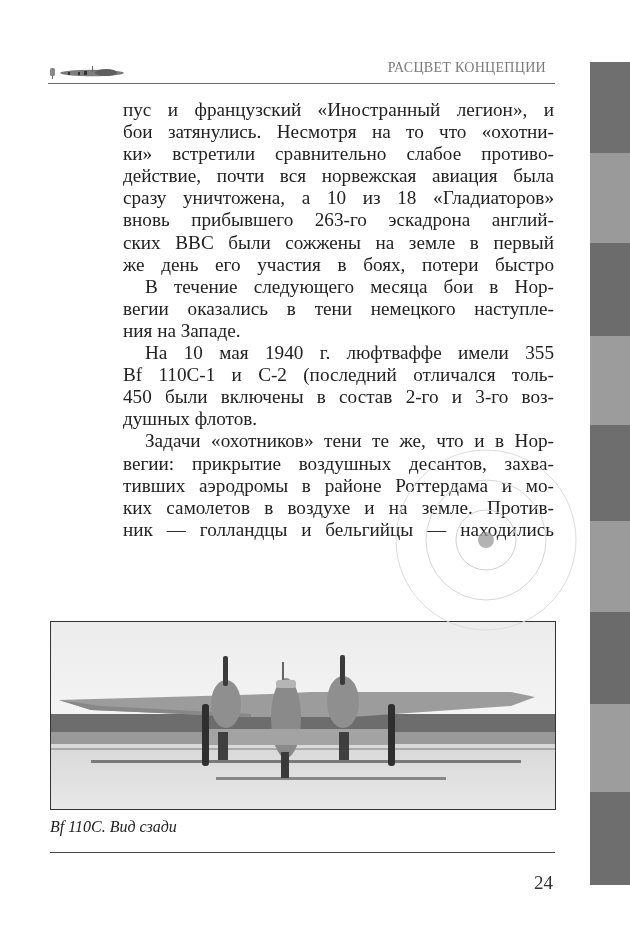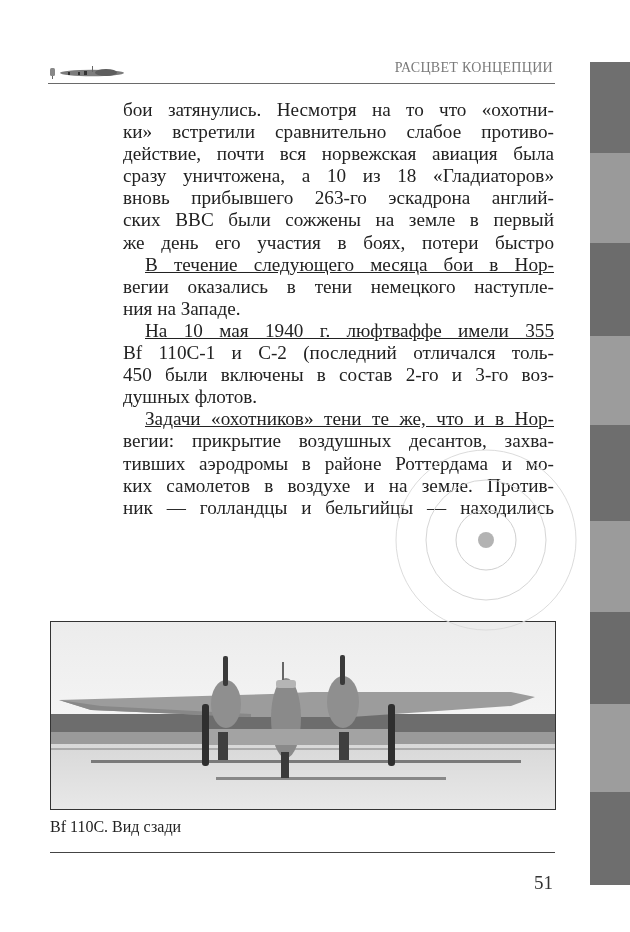--- a/index.html
+++ b/index.html
@@ -18,21 +18,21 @@
     
     .header-plane {
       position: absolute;
       left: 48px;
       top: 64px;
       width: 80px;
       height: 16px;
     }
     .header-title {
       position: absolute;
-      right: 77px;
+      right: 84px;
       top: 60px;
       font-size: 14px;
       letter-spacing: 0.3px;
       color: #7a7a7a;
       text-transform: uppercase;
       white-space: nowrap;
     }
     .header-rule {
       position: absolute;
       left: 48px;
@@ -69,41 +69,41 @@
       display: block;
       white-space: nowrap;
       text-align-last: justify;
       height: 22.1px;
     }
     .line.last {
       text-align-last: left;
     }
     .line.indent {
       padding-left: 22px;
-      text-decoration: underline;
     }
     
     .photo-frame {
       position: absolute;
       left: 50px;
       top: 621px;
       width: 504px;
       height: 187px;
       border: 1px solid #333;
       overflow: hidden;
       background: #e9e9e9;
     }
     .photo-frame svg {
       display: block;
     }
     .caption {
       position: absolute;
       left: 50px;
       top: 818px;
       font-size: 16px;
+      font-style: italic;
       color: #222;
       white-space: nowrap;
     }
     .footer-rule {
       position: absolute;
       left: 50px;
       top: 852px;
       width: 505px;
       height: 1px;
       background: #444;
@@ -149,20 +149,21 @@
   <div class="thumb-band" style="top: 181px; height: 93px; background: rgb(108, 108, 108);"></div>
   <div class="thumb-band" style="top: 274px; height: 89px; background: rgb(156, 156, 156);"></div>
   <div class="thumb-band" style="top: 363px; height: 96px; background: rgb(110, 110, 110);"></div>
   <div class="thumb-band" style="top: 459px; height: 91px; background: rgb(155, 155, 155);"></div>
   <div class="thumb-band" style="top: 550px; height: 92px; background: rgb(107, 107, 107);"></div>
   <div class="thumb-band" style="top: 642px; height: 88px; background: rgb(157, 157, 157);"></div>
   <div class="thumb-band" style="top: 730px; height: 93px; background: rgb(110, 110, 110);"></div>
 </div>
 
 <div class="body-text">
+  <span class="line">пус и французский «Иностранный легион», и</span>
   <span class="line">бои затянулись. Несмотря на то что «охотни-</span>
   <span class="line">ки» встретили сравнительно слабое противо-</span>
   <span class="line">действие, почти вся норвежская авиация была</span>
   <span class="line">сразу уничтожена, а 10 из 18 «Гладиаторов»</span>
   <span class="line">вновь прибывшего 263-го эскадрона англий-</span>
   <span class="line">ских ВВС были сожжены на земле в первый</span>
   <span class="line">же день его участия в боях, потери быстро</span>
   <span class="line indent">В течение следующего месяца бои в Нор-</span>
   <span class="line">вегии оказались в тени немецкого наступле-</span>
   <span class="line last">ния на Западе.</span>
@@ -217,21 +218,21 @@
     <rect x="151" y="82" width="7" height="62" rx="3" fill="#2f2f2f"></rect>
     <rect x="337" y="82" width="7" height="62" rx="3" fill="#2f2f2f"></rect>
 
     <rect x="167" y="110" width="10" height="28" fill="#3f3f3f"></rect>
     <rect x="288" y="110" width="10" height="28" fill="#3f3f3f"></rect>
     <rect x="230" y="130" width="8" height="26" fill="#3a3a3a"></rect>
   </svg>
 </div>
 <div class="caption">Bf 110C. Вид сзади</div>
 <div class="footer-rule"></div>
-<div class="page-number">51</div>
+<div class="page-number">24</div>
 
 <div class="click-overlay">
   <svg width="200" height="200" viewBox="0 0 200 200">
     <circle cx="100" cy="100" r="30" fill="none" stroke="#d0d0d0" stroke-width="1"></circle>
     <circle cx="100" cy="100" r="60" fill="none" stroke="#d6d6d6" stroke-width="1"></circle>
     <circle cx="100" cy="100" r="90" fill="none" stroke="#dcdcdc" stroke-width="1"></circle>
     <circle cx="100" cy="100" r="8" fill="#9a9a9a" fill-opacity="0.75"></circle>
   </svg>
 </div>
 

